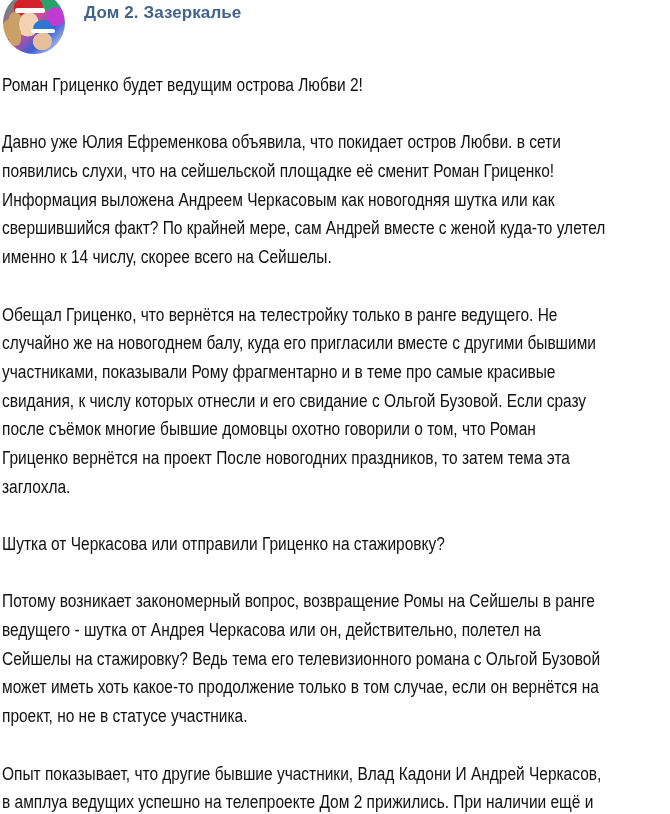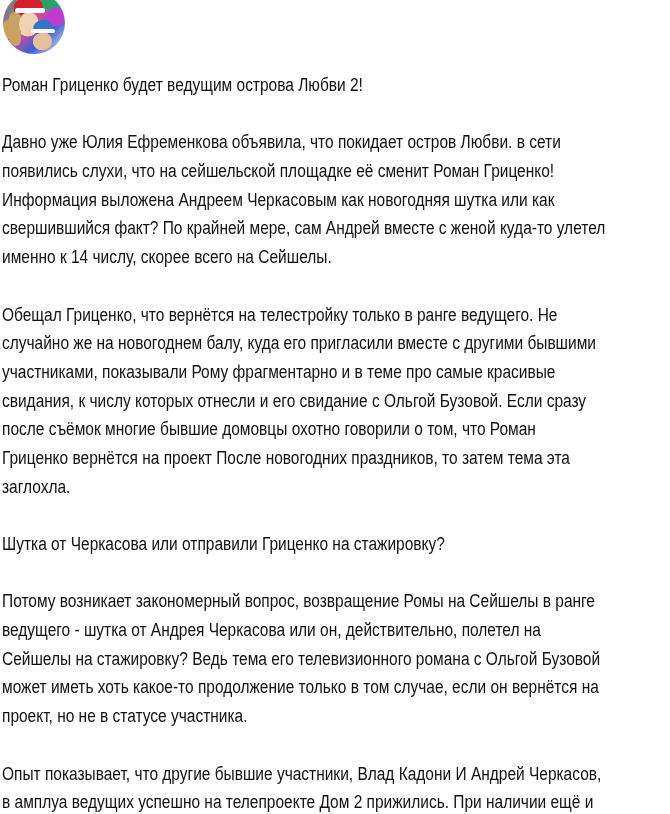--- a/index.html
+++ b/index.html
@@ -102,20 +102,21 @@
 <div class="header">
   <div class="avatar">
     <div class="hair1"></div>
     <div class="face1"></div>
     <div class="hat1"></div>
     <div class="hat1-trim"></div>
     <div class="face2"></div>
     <div class="hat2"></div>
     <div class="hat2-trim"></div>
   </div>
+  <a class="group-title">Дом 2. Зазеркалье</a>
 </div>
 
 <div class="post-body">
   <div class="line">Роман Гриценко будет ведущим острова Любви 2!</div>
   <div class="gap"></div>
 
   <div>
     <div class="line">Давно уже Юлия Ефременкова объявила, что покидает остров Любви. в сети</div>
     <div class="line">появились слухи, что на сейшельской площадке её сменит Роман Гриценко!</div>
     <div class="line">Информация выложена Андреем Черкасовым как новогодняя шутка или как</div>

